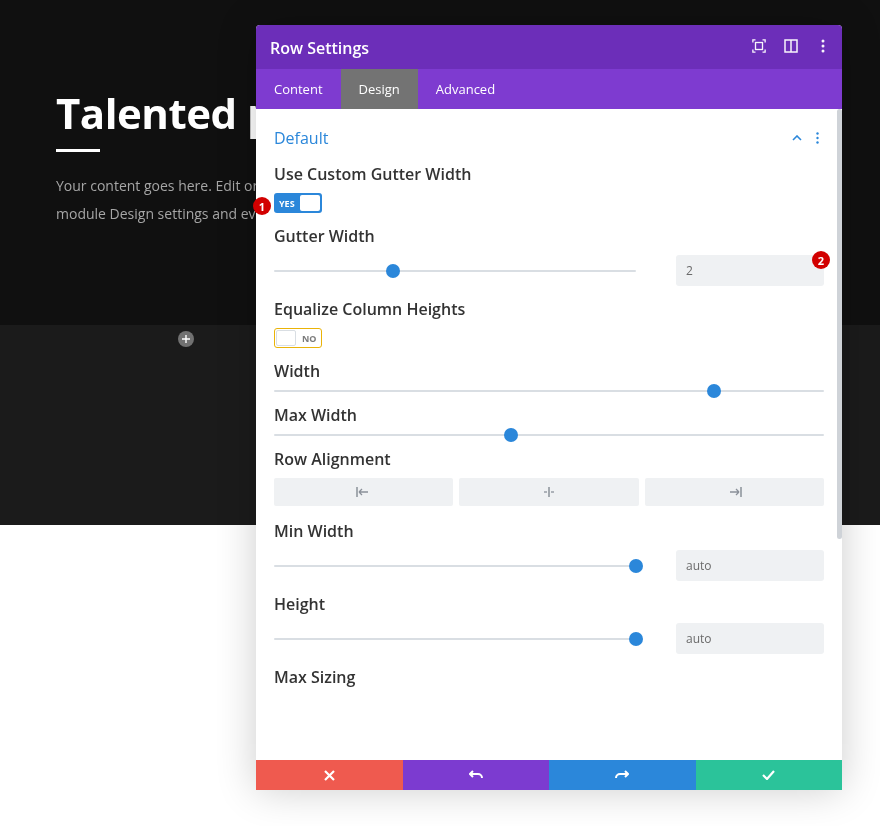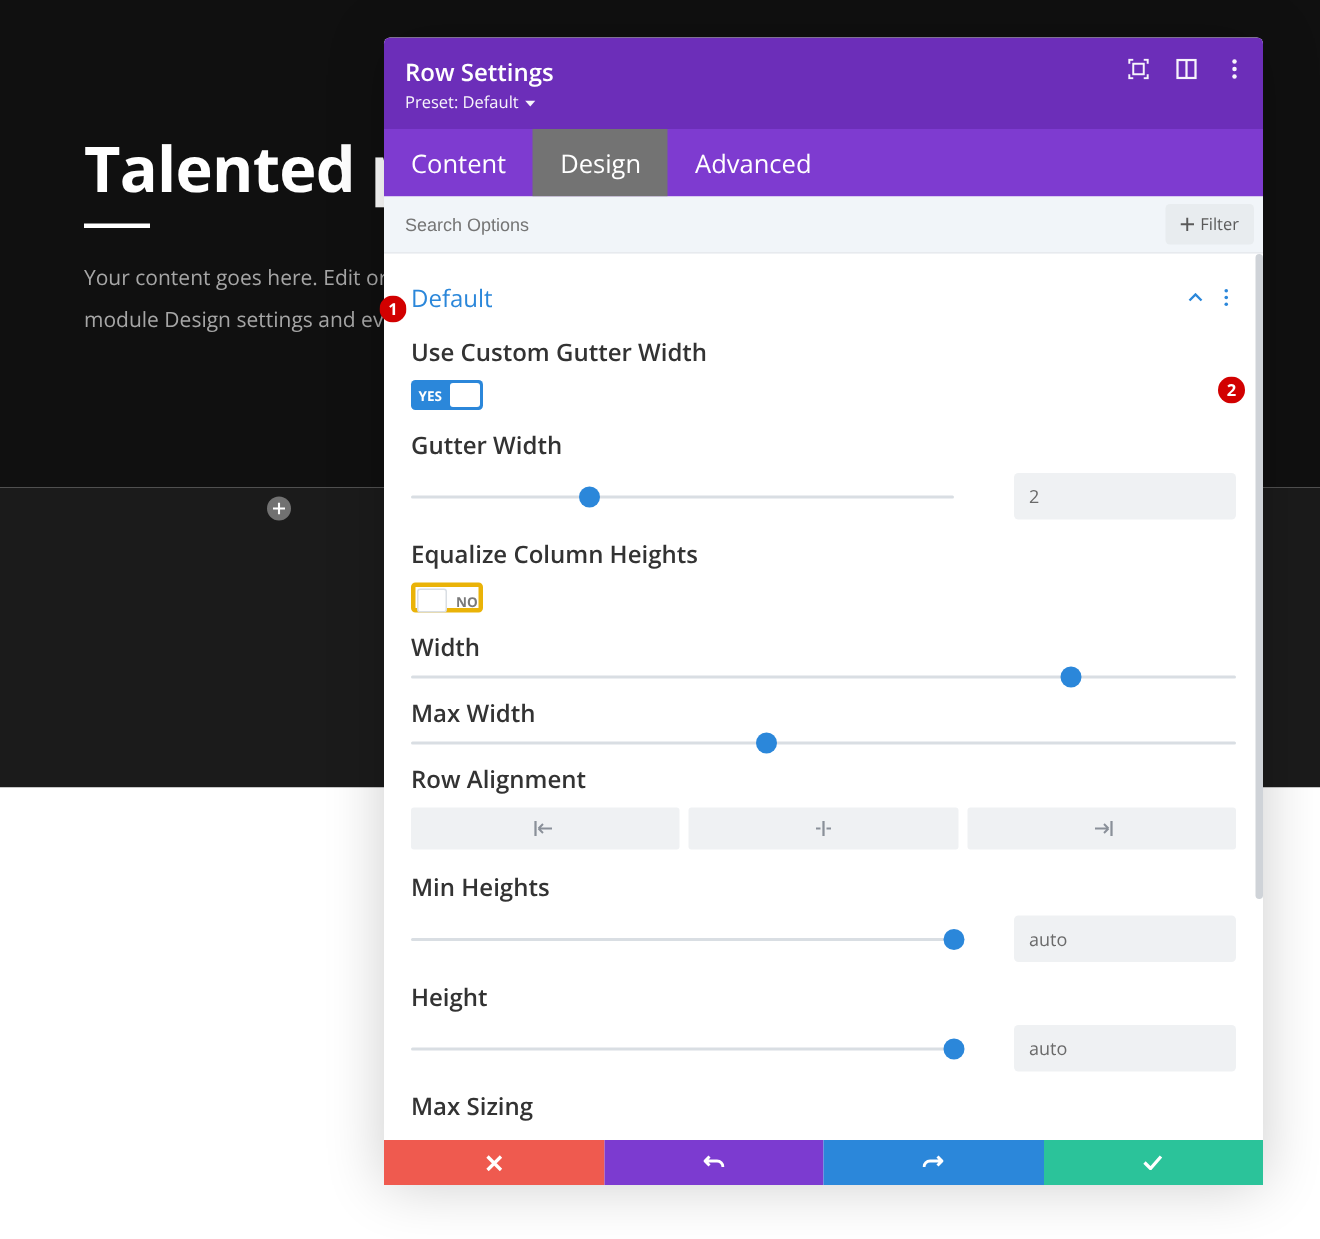--- a/index.html
+++ b/index.html
@@ -17,40 +17,40 @@
 
   .modal { position: absolute; left: 256px; top: 25px; width: 586px; bottom: 36px; background: #fff; box-shadow: 0 0 40px rgba(0,0,0,.2); display: flex; flex-direction: column; border-radius: 4px 4px 0 0; overflow: hidden; }
 
   .modal-header { background: #6c2eb9; color: #fff; padding: 12px 14px 10px 14px; position: relative; }
   .modal-title { font-size: 16px; font-weight: 600; }
   .modal-preset { font-size: 11px; margin-top: 2px; opacity: .95; }
   .hdr-icons { position: absolute; right: 8px; top: 10px; display: flex; gap: 10px; align-items: center; }
   .hdr-icon { width: 22px; height: 22px; display: flex; align-items: center; justify-content: center; cursor: pointer; opacity: .95; }
 
   .modal-tabs { background: #7e3bd0; display: flex; }
-  .tab { padding: 11px 18px; font-size: 17px; color: #fff; cursor: pointer; }
+  .tab { padding: 11px 18px; font-size: 13px; color: #fff; cursor: pointer; }
   .tab.active { background: #737373; }
 
   .search-row { display: flex; align-items: center; background: #f1f5f9; border-bottom: 1px solid #e7eaee; }
   .search-input { flex: 1; border: none; background: transparent; padding: 10px 14px; font-size: 12px; color: #7e7e7e; outline: none; }
   .filter-btn { display: flex; align-items: center; gap: 4px; padding: 6px 10px; margin: 5px 6px; background: #e8ecef; border-radius: 3px; font-size: 11px; color: #5a5a5a; cursor: pointer; }
 
   .panel-body { flex: 1; overflow-y: auto; padding: 12px 18px 20px 18px; position: relative; }
 
   .section-hdr { display: flex; align-items: center; justify-content: space-between; padding: 6px 0 10px 0; }
   .section-title { color: #2b87da; font-size: 16px; font-weight: 500; }
   .section-icons { display: flex; align-items: center; gap: 6px; }
   .sec-icon { color: #2b87da; width: 14px; height: 14px; display: flex; align-items: center; justify-content: center; cursor: pointer; }
   .sec-icon.dots { color: #2b87da; font-size: 14px; line-height: 1; }
 
   .field-label { font-size: 16px; font-weight: 600; color: #333; margin: 12px 0 8px 0; }
 
   .toggle { width: 48px; height: 20px; border-radius: 3px; position: relative; cursor: pointer; }
   .toggle.on { background: #2b87da; }
-  .toggle.off { background: #fff; border: 3px solid #eab308; }
+  .toggle.off { background: #fff; border: 1px solid #eab308; }
   .toggle .knob { position: absolute; width: 20px; height: 16px; top: 2px; background: #fff; border-radius: 2px; }
   .toggle.on .knob { right: 2px; }
   .toggle.off .knob { left: 1px; top: 1px; height: 16px; background: #fff; border: 1px solid #d9dee3; }
   .toggle .tog-label { position: absolute; font-size: 9px; font-weight: 700; top: 4px; }
   .toggle.on .tog-label { color: #fff; left: 5px; }
   .toggle.off .tog-label { color: #7a7a7a; left: 27px; top: 3px; }
 
   .slider-row { display: flex; align-items: center; gap: 40px; margin: 6px 0 12px 0; }
   .slider-track { flex: 1; height: 2px; background: #d9dee3; border-radius: 2px; position: relative; }
   .slider-thumb { position: absolute; top: -6px; width: 14px; height: 14px; background: #2b87da; border-radius: 50%; transform: translateX(-50%); }
@@ -89,26 +89,20 @@
 <div class="add-circle">
   <svg width="8" height="8" viewBox="0 0 8 8">
       <path d="M4 0v8M0 4h8" stroke="#fff" stroke-width="1.4"></path>
     </svg>
 </div>
 
 <div class="modal">
 
   <div class="modal-header">
     <div class="modal-title">Row Settings</div>
-    <div class="modal-preset">
-      <span>Preset: Default</span>
-      <svg style="display:inline;vertical-align:middle;margin-left:1px" width="7" height="5" viewBox="0 0 7 5">
-          <path d="M0 0l3.5 4L7 0z" fill="#fff"></path>
-        </svg>
-    </div>
     <div class="hdr-icons">
       <div class="hdr-icon">
         <svg width="14" height="14" viewBox="0 0 16 16">
             <rect x="4" y="4" width="8" height="8" fill="none" stroke="#fff" stroke-width="1.5"></rect>
             <path d="M1 4V1h3M15 4V1h-3M1 12v3h3M15 12v3h-3" stroke="#fff" stroke-width="1.5" fill="none"></path>
           </svg>
       </div>
       <div class="hdr-icon">
         <svg width="14" height="14" viewBox="0 0 14 14">
             <rect x="1" y="1" width="12" height="12" fill="none" stroke="#fff" stroke-width="1.5"></rect>
@@ -124,29 +118,20 @@
       </div>
     </div>
   </div>
 
   <div class="modal-tabs">
     <div class="tab">Content</div>
     <div class="tab active">Design</div>
     <div class="tab">Advanced</div>
   </div>
 
-  <div class="search-row">
-    <input class="search-input" placeholder="Search Options" style="">
-    <div class="filter-btn">
-      <svg width="9" height="9" viewBox="0 0 9 9">
-          <path d="M4.5 0v9M0 4.5h9" stroke="#5a5a5a" stroke-width="1.3"></path>
-        </svg>
-      <span>Filter</span>
-    </div>
-  </div>
 
   <div class="panel-body">
     <div class="scrollbar-fake" style="top:0;height:430px"></div>
 
     <div class="section-hdr">
       <div class="section-title">Default</div>
       <div class="section-icons">
         <div class="sec-icon">
           <svg width="10" height="6" viewBox="0 0 10 6">
               <path d="M1 5l4-4 4 4" fill="none" stroke="#2b87da" stroke-width="1.6"></path>
@@ -212,21 +197,21 @@
           </svg>
       </div>
       <div class="align-btn">
         <svg width="16" height="10" viewBox="0 0 16 10">
             <line x1="15" y1="0" x2="15" y2="10" stroke="#8a9099" stroke-width="1.5"></line>
             <path d="M4 5h9m0 0l-3-3m3 3l-3 3" stroke="#8a9099" stroke-width="1.3" fill="none"></path>
           </svg>
       </div>
     </div>
 
-    <div class="field-label">Min Heights</div>
+    <div class="field-label">Min Width</div>
     <div class="slider-row">
       <div class="slider-track">
         <div class="slider-thumb" style="left:100%"></div>
       </div>
       <div class="slider-val">auto</div>
     </div>
 
     <div class="field-label">Height</div>
     <div class="slider-row">
       <div class="slider-track">

